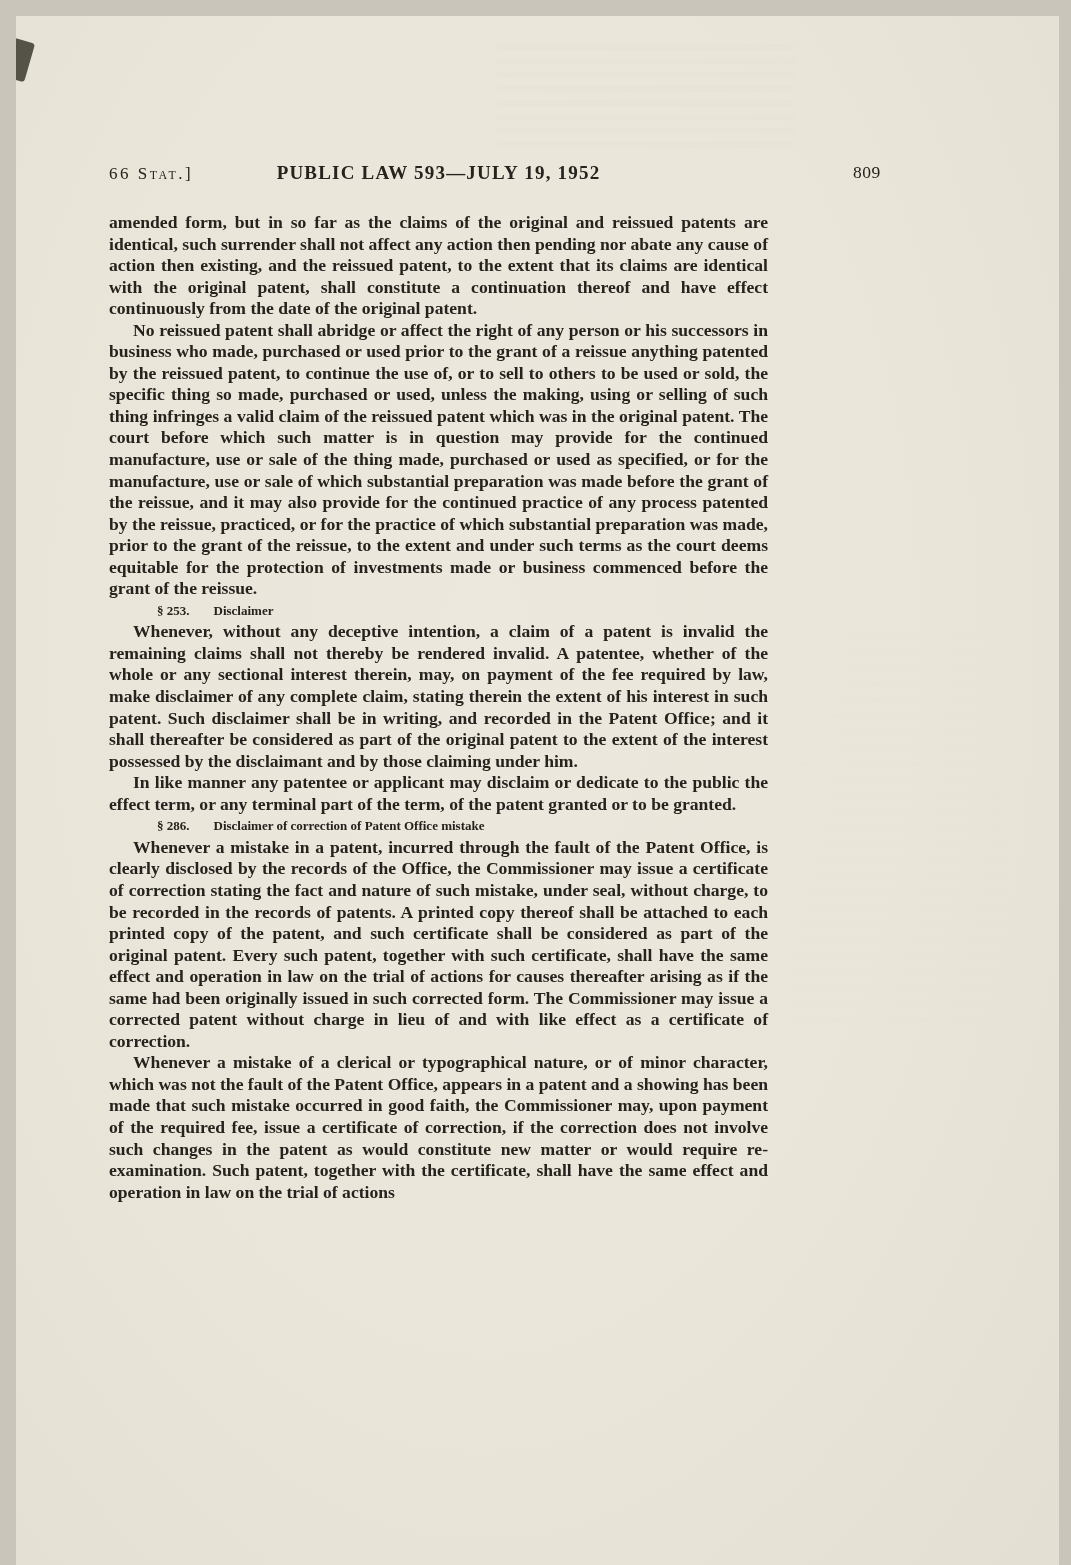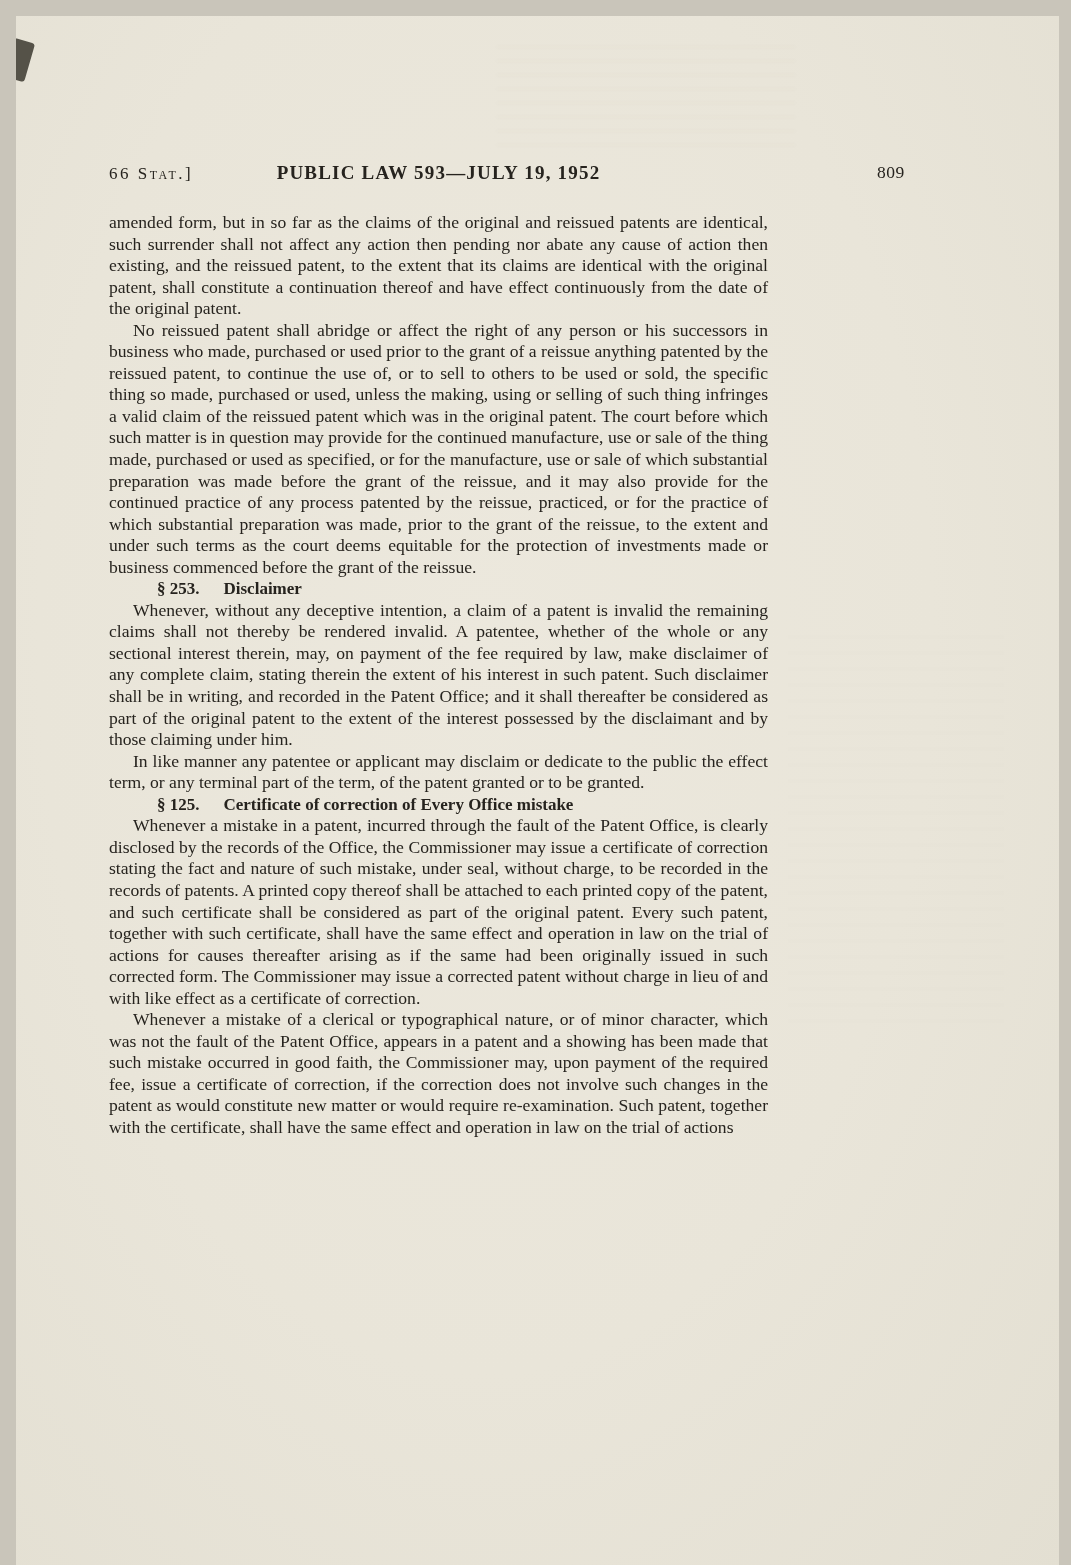--- a/index.html
+++ b/index.html
@@ -79,46 +79,47 @@
     left: 0;
     right: 0;
     top: 0;
     text-align: center;
     letter-spacing: 1.2px;
     font-size: 19px;
     font-weight: 600;
   }
   .page-number {
     position: absolute;
-    left: 768px;
+    left: 744px;
     top: 0;
     font-size: 17.5px;
     letter-spacing: 0.5px;
   }
   
   .text-column {
     position: absolute;
     left: 93px;
     top: 196px;
     width: 659px;
     font-size: 17.6px;
     line-height: 21.55px;
     text-align: justify;
   }
   .text-column p {
     margin: 0;
     text-indent: 24px;
+    font-weight: bold;
   }
   .text-column p.no-indent {
     text-indent: 0;
   }
   .section-heading {
     margin: 10px 0 7px 0;
     font-weight: bold;
-    font-size: 17px;
+    font-size: 13px;
     text-align: left;
   }
   .section-heading .sec-number {
     display: inline-block;
     margin-right: 24px;
   }
 </style>
 </head>
 <body>
 
@@ -139,21 +140,21 @@
     <p class="no-indent">amended form, but in so far as the claims of the original and reissued patents are identical, such surrender shall not affect any action then pending nor abate any cause of action then existing, and the reissued patent, to the extent that its claims are identical with the original patent, shall constitute a continuation thereof and have effect continuously from the date of the original patent.</p>
 
     <p>No reissued patent shall abridge or affect the right of any person or his successors in business who made, purchased or used prior to the grant of a reissue anything patented by the reissued patent, to continue the use of, or to sell to others to be used or sold, the specific thing so made, purchased or used, unless the making, using or selling of such thing infringes a valid claim of the reissued patent which was in the original patent.  The court before which such matter is in question may provide for the continued manufacture, use or sale of the thing made, purchased or used as specified, or for the manufacture, use or sale of which substantial preparation was made before the grant of the reissue, and it may also provide for the continued practice of any process patented by the reissue, practiced, or for the practice of which substantial preparation was made, prior to the grant of the reissue, to the extent and under such terms as the court deems equitable for the protection of investments made or business commenced before the grant of the reissue.</p>
 
     <p class="section-heading"><span class="sec-number">§ 253.</span><span class="sec-title">Disclaimer</span></p>
 
     <p>Whenever, without any deceptive intention, a claim of a patent is invalid the remaining claims shall not thereby be rendered invalid.  A patentee, whether of the whole or any sectional interest therein, may, on payment of the fee required by law, make disclaimer of any complete claim, stating therein the extent of his interest in such patent.  Such disclaimer shall be in writing, and recorded in the Patent Office; and it shall thereafter be considered as part of the original patent to the extent of the interest possessed by the disclaimant and by those claiming under him.</p>
 
     <p>In like manner any patentee or applicant may disclaim or dedicate to the public the effect term, or any terminal part of the term, of the patent granted or to be granted.</p>
 
-    <p class="section-heading"><span class="sec-number">§ 125.</span><span class="sec-title">Certificate of correction of Every Office mistake</span></p>
+    <p class="section-heading"><span class="sec-number">§ 286.</span><span class="sec-title">Disclaimer of correction of Patent Office mistake</span></p>
 
     <p>Whenever a mistake in a patent, incurred through the fault of the Patent Office, is clearly disclosed by the records of the Office, the Commissioner may issue a certificate of correction stating the fact and nature of such mistake, under seal, without charge, to be recorded in the records of patents.  A printed copy thereof shall be attached to each printed copy of the patent, and such certificate shall be considered as part of the original patent.  Every such patent, together with such certificate, shall have the same effect and operation in law on the trial of actions for causes thereafter arising as if the same had been originally issued in such corrected form.  The Commissioner may issue a corrected patent without charge in lieu of and with like effect as a certificate of correction.</p>
 
 
     <p>Whenever a mistake of a clerical or typographical nature, or of minor character, which was not the fault of the Patent Office, appears in a patent and a showing has been made that such mistake occurred in good faith, the Commissioner may, upon payment of the required fee, issue a certificate of correction, if the correction does not involve such changes in the patent as would constitute new matter or would require re-examination.  Such patent, together with the certificate, shall have the same effect and operation in law on the trial of actions</p>
 
   </main>
 
 </div>
 

